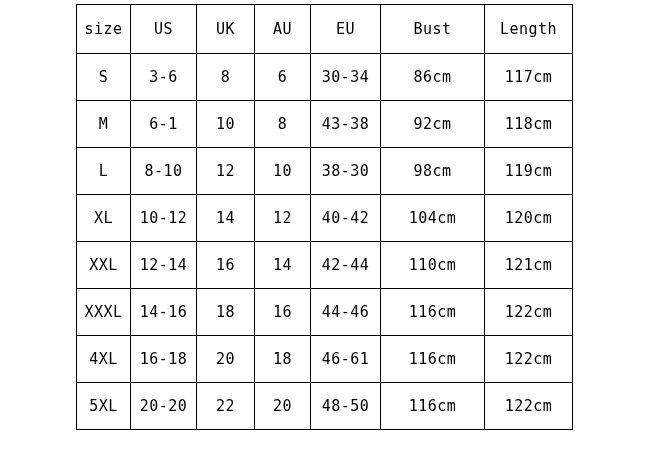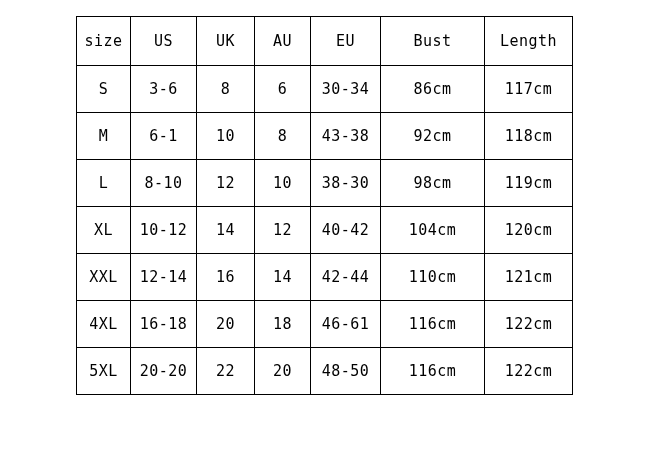--- a/index.html
+++ b/index.html
@@ -9,21 +9,21 @@
   body {
     width: 648px;
     height: 455px;
     background: #ffffff;
     font-family: "DejaVu Sans Mono", monospace;
     overflow: hidden;
   }
   #size-chart-wrap {
     position: absolute;
     left: 76px;
-    top: 16px;
+    top: 4px;
     width: 496px;
     height: 438px;
   }
   table.size-chart {
     border-collapse: collapse;
     width: 496px;
     table-layout: fixed;
     background: #ffffff;
   }
   table.size-chart td {
@@ -118,20 +118,29 @@
       <tr>
         <td>XXL</td>
         <td>12-14</td>
         <td>16</td>
         <td>14</td>
         <td>42-44</td>
         <td>110cm</td>
         <td>121cm</td>
       </tr>
 
+      <tr>
+        <td>XXXL</td>
+        <td>14-16</td>
+        <td>18</td>
+        <td>16</td>
+        <td>44-46</td>
+        <td>116cm</td>
+        <td>122cm</td>
+      </tr>
 
       <tr>
         <td>4XL</td>
         <td>16-18</td>
         <td>20</td>
         <td>18</td>
         <td>46-61</td>
         <td>116cm</td>
         <td>122cm</td>
       </tr>

